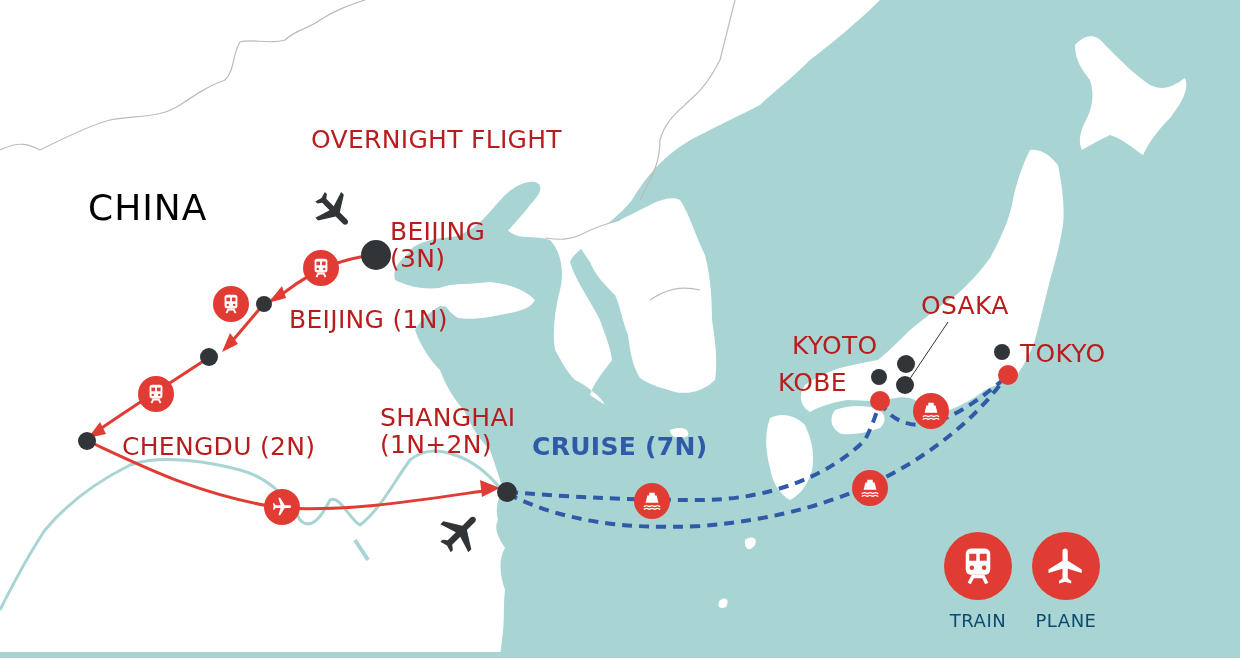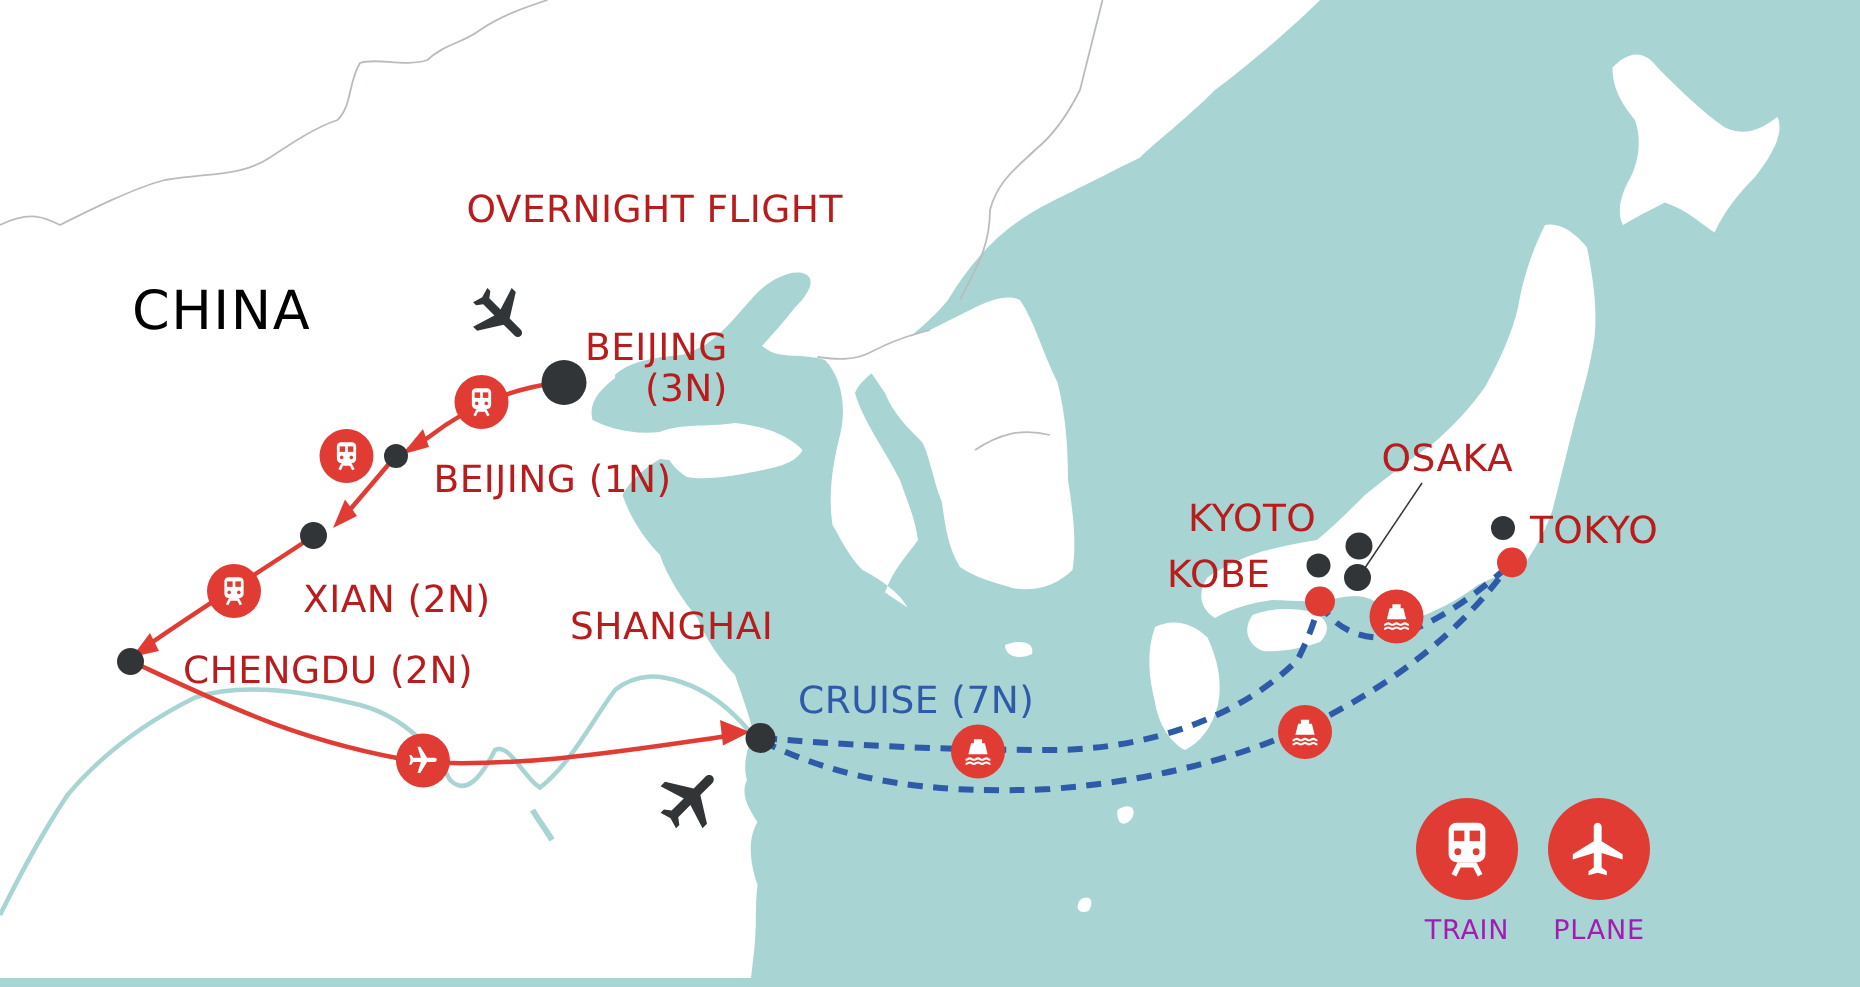--- a/index.html
+++ b/index.html
@@ -1,26 +1,26 @@
 <!DOCTYPE html>
 <html><head>
 <meta charset="utf-8">
 <style>
   html, body { margin: 0; padding: 0; }
   body { width: 1240px; height: 658px; overflow: hidden; background: #a8d5d3; font-family: "DejaVu Sans", sans-serif; }
   #map { position: relative; width: 1240px; height: 658px; }
   #map svg.base { position: absolute; left: 0; top: 0; }
   .lbl { position: absolute; color: #b91c1c; font-family: "DejaVu Sans", sans-serif; font-size: 25px; line-height: 27px; letter-spacing: 0.3px; white-space: nowrap; }
-  .lbl.center { text-align: right; }
+  .lbl.center { text-align: left; }
   .country { color: #000000; font-size: 36px; letter-spacing: 1px; }
   .cruise-lbl { color: #2f5aa8; }
   .legend { position: absolute; left: 944px; top: 532px; display: flex; gap: 20px; }
   .legend-item { display: flex; flex-direction: column; align-items: center; width: 68px; }
   .legend-circle { width: 68px; height: 68px; border-radius: 50%; background: #e03c34; display: flex; align-items: center; justify-content: center; }
-  .legend-text { margin-top: 10px; font-size: 18px; color: #a21caf; letter-spacing: 0.5px; font-family: "DejaVu Sans", sans-serif; }
+  .legend-text { margin-top: 10px; font-size: 18px; color: #0c4a6e; letter-spacing: 0.5px; font-family: "DejaVu Sans", sans-serif; }
   .marker { position: absolute; width: 36px; height: 36px; margin-left: -18px; margin-top: -18px; border-radius: 50%; background: #e03c34; display: flex; align-items: center; justify-content: center; }
   .dot { position: absolute; border-radius: 50%; background: #323537; }
   .reddot { position: absolute; border-radius: 50%; background: #e03c34; }
 </style>
 </head>
 <body>
 
 <div id="map">
   <svg class="base" width="1240" height="658" viewBox="0 0 1240 658">
 
@@ -86,26 +86,26 @@
   <div class="reddot" style="left:998px;top:365px;width:20px;height:20px;"></div>
 
   <div class="lbl country" style="left:88px;top:188px;line-height:40px;">CHINA</div>
   <div class="lbl" style="left:311px;top:126px;">OVERNIGHT FLIGHT</div>
 
   <div class="lbl center" style="left:390px;top:218px;">
     <div>BEIJING</div>
     <div>(3N)</div>
   </div>
   <div class="lbl" style="left:289px;top:306px;">BEIJING (1N)</div>
-  <div class="lbl" style="left:202px;top:386px;">XIAN (2N)</div>
   <div class="lbl" style="left:122px;top:433px;">CHENGDU (2N)</div>
   <div class="lbl center" style="left:380px;top:404px;">
     <div>SHANGHAI</div>
-  </div>
-  <div class="lbl cruise-lbl" style="left:532px;top:453px;">CRUISE (7N)</div>
+    <div>(1N+2N)</div>
+  </div>
+  <div class="lbl cruise-lbl" style="left:532px;top:433px;font-weight:bold;">CRUISE (7N)</div>
   <div class="lbl" style="left:792px;top:332px;">KYOTO</div>
   <div class="lbl" style="left:921px;top:292px;">OSAKA</div>
   <div class="lbl" style="left:778px;top:369px;text-align:center;">KOBE</div>
   <div class="lbl" style="left:1020px;top:340px;text-align:right;">TOKYO</div>
 
   <svg style="position:absolute;left:310px;top:188px;" width="46" height="46" viewBox="0 0 24 24">
     <g transform="rotate(135 12 12)">
         <path d="M21 16v-2l-8-5V3.5c0-.8-.7-1.5-1.5-1.5S10 2.7 10 3.5V9l-8 5v2l8-2.5V19l-2 1.5V22l3.5-1 3.5 1v-1.5L13 19v-5.5z" fill="#323537"></path>
       </g>
   </svg>

